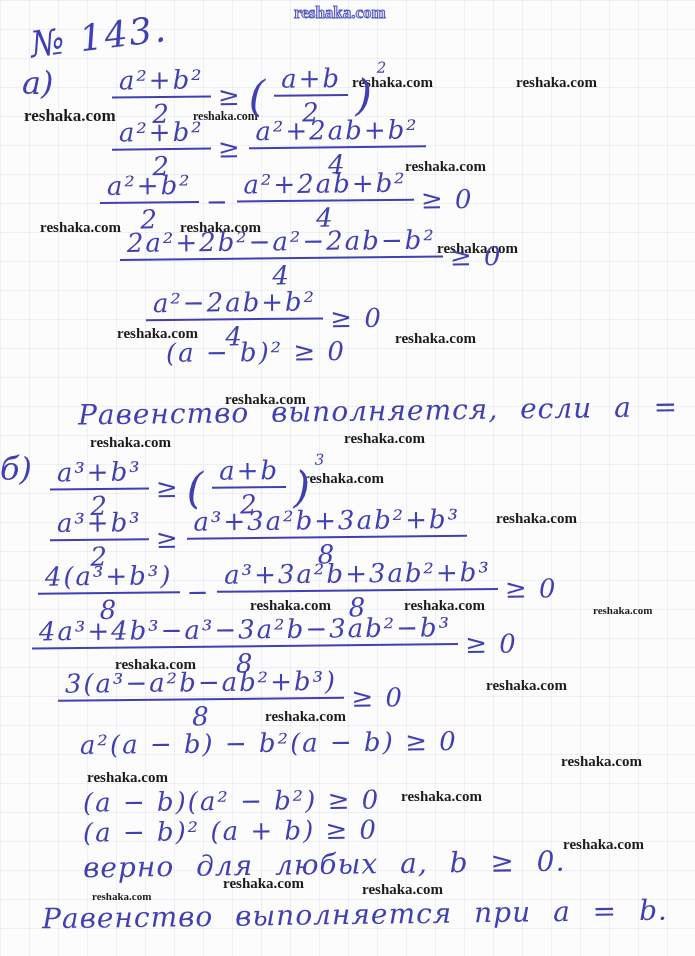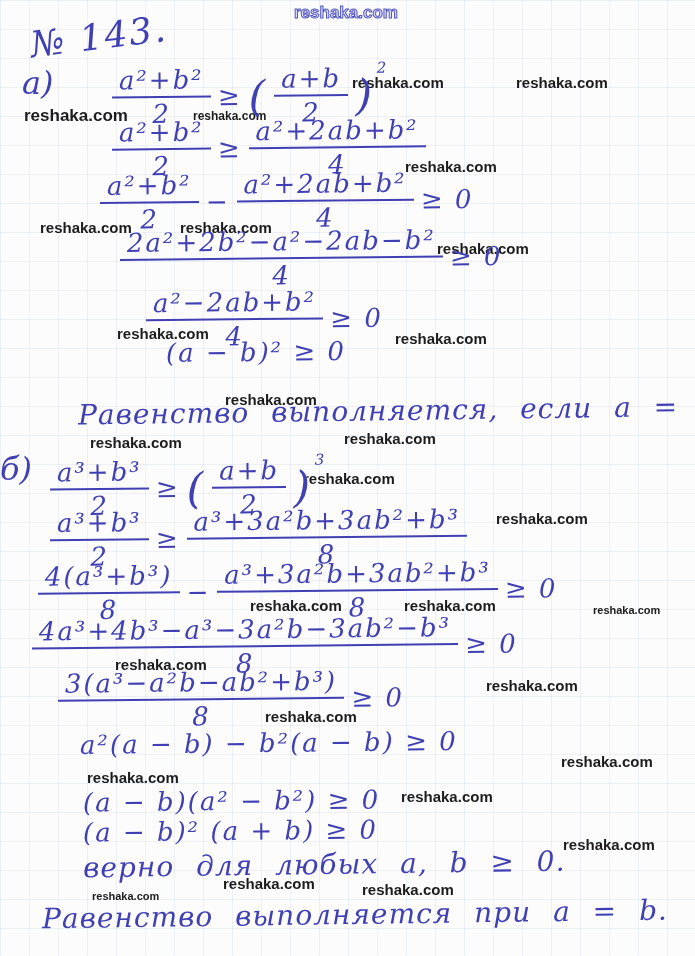--- a/index.html
+++ b/index.html
@@ -7,21 +7,21 @@
     position:relative;width:695px;height:956px;overflow:hidden;
     background-color:#fcfcfd;
     background-image:
       linear-gradient(rgba(150,175,205,0.15) 1px, transparent 1px),
       linear-gradient(90deg, rgba(150,175,205,0.15) 1px, transparent 1px);
     background-size:29px 29px;
     font-family:"DejaVu Serif", serif;
   }
   .wm{
     position:absolute;white-space:nowrap;
-    font-family:Liberation Sans, sans-serif;
+    font-family:Liberation Serif, serif;
     font-weight:600;font-size:15px;color:#1c1c1c;
   }
   .wm-outline{
     color:#dcdcf4;
     -webkit-text-stroke:1px #5356c0;
     font-weight:700;
   }
   .problem-number{
     position:absolute;left:30px;top:16px;
     font-size:36px;font-style:italic;color:var(--ink);

